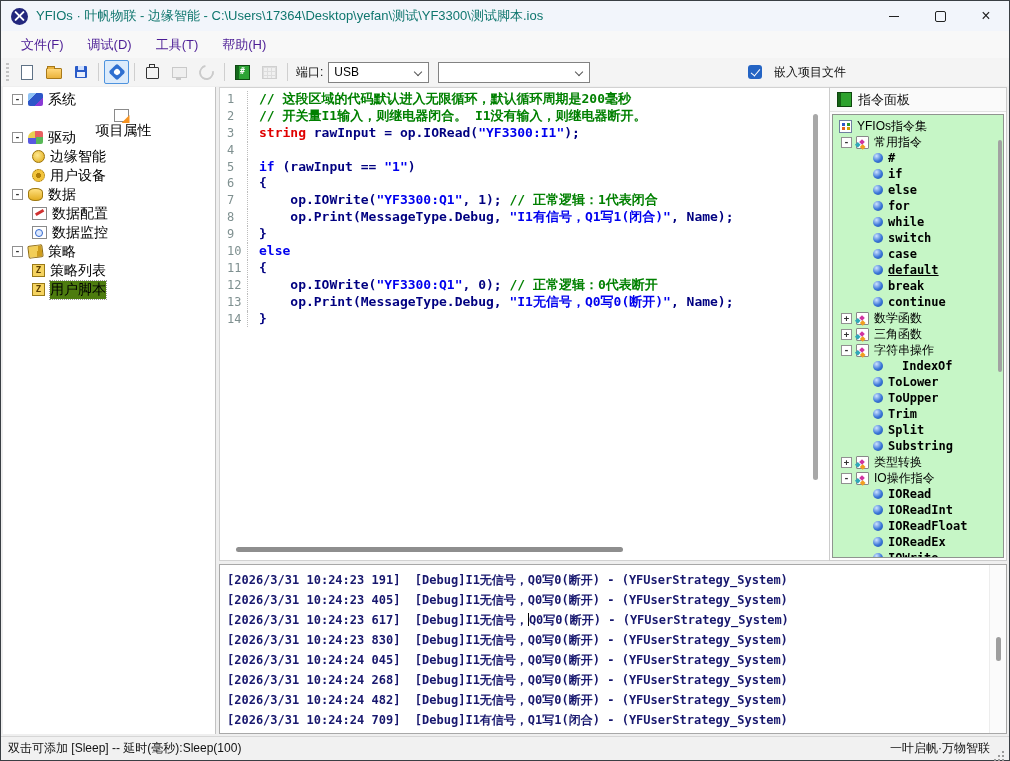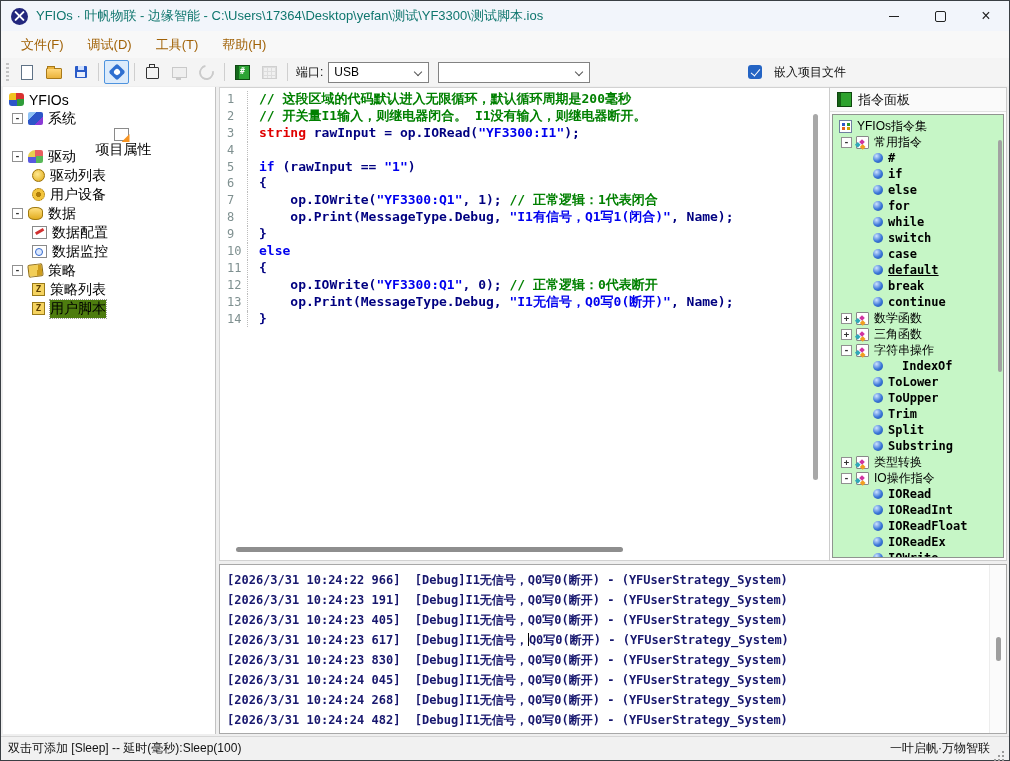--- a/index.html
+++ b/index.html
@@ -14,21 +14,21 @@
   .app-icon::before{transform:rotate(45deg)}
   .app-icon::after{transform:rotate(-45deg)}
   .title{font-size:13px;color:#0f766e;white-space:nowrap}
   .win-ctrls{margin-left:auto;display:flex;height:100%}
   .wbtn{width:46px;height:100%;display:flex;align-items:center;justify-content:center;cursor:default}
   .glyph-min{width:10px;height:1px;background:#222}
   .glyph-max{width:9px;height:9px;border:1px solid #222;border-radius:2px}
   .glyph-close{font-size:16px;color:#222;line-height:16px}
 
   
-  .menubar{height:27px;background:#f8f8f8;display:flex;align-items:center;padding-left:8px;font-size:13px;color:#a16207}
+  .menubar{height:27px;background:#f8f8f8;display:flex;align-items:center;padding-left:8px;font-size:13px;color:#4c1d95}
   .menu-item{padding:4px 12px}
 
   
   .toolbar{height:28px;background:#f4f4f4;border-bottom:1px solid #dcdcdc;display:flex;align-items:center;padding-left:4px}
   .tb-grip{width:3px;height:18px;margin:0 4px 0 1px;background:repeating-linear-gradient(to bottom,#c3c3c3 0 2px,transparent 2px 4px)}
   .tb-btn{width:23px;height:22px;display:flex;align-items:center;justify-content:center;border:1px solid transparent;border-radius:2px;margin:0 1px;flex:none}
   .tb-btn.active{border-color:#4e93de;background:#dcebfb}
   .tb-btn.disabled{opacity:.4}
   .tb-sep{width:1px;height:18px;background:#cfcfcf;margin:0 4px;flex:none}
   .tb-ico{display:block;position:relative;flex:none}
@@ -202,41 +202,37 @@
       <span class="chev"></span>
     </div>
     <div class="tb-check">
       <span class="cbx"></span>
       <span class="cbx-label">嵌入项目文件</span>
     </div>
   </div>
 
   <div class="main">
     <div class="left-panel" id="left-tree">
-        <div class="lt-row" style="padding-left: 6px;">
-          <span class="lti lti-root"></span>
-          <span class="lbl">YFIOs</span>
-        </div>
         <div class="lt-row" style="padding-left: 9px;">
           <span class="exp">-</span>
           <span class="lti lti-system"></span>
           <span class="lbl">系统</span>
         </div>
         <div class="lt-row" style="padding-left: 29px; flex-direction: column;">
           <span class="lti lti-docedit"></span>
           <span class="lbl">项目属性</span>
         </div>
         <div class="lt-row" style="padding-left: 9px;">
           <span class="exp">-</span>
           <span class="lti lti-driver"></span>
           <span class="lbl">驱动</span>
         </div>
         <div class="lt-row" style="padding-left: 29px;">
           <span class="lti lti-coin"></span>
-          <span class="lbl">驱动列表</span>
+          <span class="lbl">边缘智能</span>
         </div>
         <div class="lt-row" style="padding-left: 29px;">
           <span class="lti lti-gear"></span>
           <span class="lbl">用户设备</span>
         </div>
         <div class="lt-row" style="padding-left: 9px;">
           <span class="exp">-</span>
           <span class="lti lti-db"></span>
           <span class="lbl">数据</span>
         </div>
@@ -406,21 +402,20 @@
           </div>
           <div class="rt-row" style="padding-left: 38px;">
             <span class="rti rti-leaf"></span>
             <span class="lbl-mono">IOWrite</span>
           </div>
         </div>
       <div class="instr-sb"></div>
     </div>
 
     <div class="log" id="log">
-      <div class="log-row">[2026/3/31 10:24:22 966]  [Debug]I1无信号，Q0写0(断开) - (YFUserStrategy_System)</div>
         <div class="log-row">[2026/3/31 10:24:23 191]  [Debug]I1无信号，Q0写0(断开) - (YFUserStrategy_System)</div>
         <div class="log-row">[2026/3/31 10:24:23 405]  [Debug]I1无信号，Q0写0(断开) - (YFUserStrategy_System)</div>
         <div class="log-row">[2026/3/31 10:24:23 617]  [Debug]I1无信号，<span class="caret"></span>Q0写0(断开) - (YFUserStrategy_System)</div>
         <div class="log-row">[2026/3/31 10:24:23 830]  [Debug]I1无信号，Q0写0(断开) - (YFUserStrategy_System)</div>
         <div class="log-row">[2026/3/31 10:24:24 045]  [Debug]I1无信号，Q0写0(断开) - (YFUserStrategy_System)</div>
         <div class="log-row">[2026/3/31 10:24:24 268]  [Debug]I1无信号，Q0写0(断开) - (YFUserStrategy_System)</div>
         <div class="log-row">[2026/3/31 10:24:24 482]  [Debug]I1无信号，Q0写0(断开) - (YFUserStrategy_System)</div>
         <div class="log-row">[2026/3/31 10:24:24 709]  [Debug]I1有信号，Q1写1(闭合) - (YFUserStrategy_System)</div>
         <div class="log-sb-track">
         <div class="log-sb"></div>

